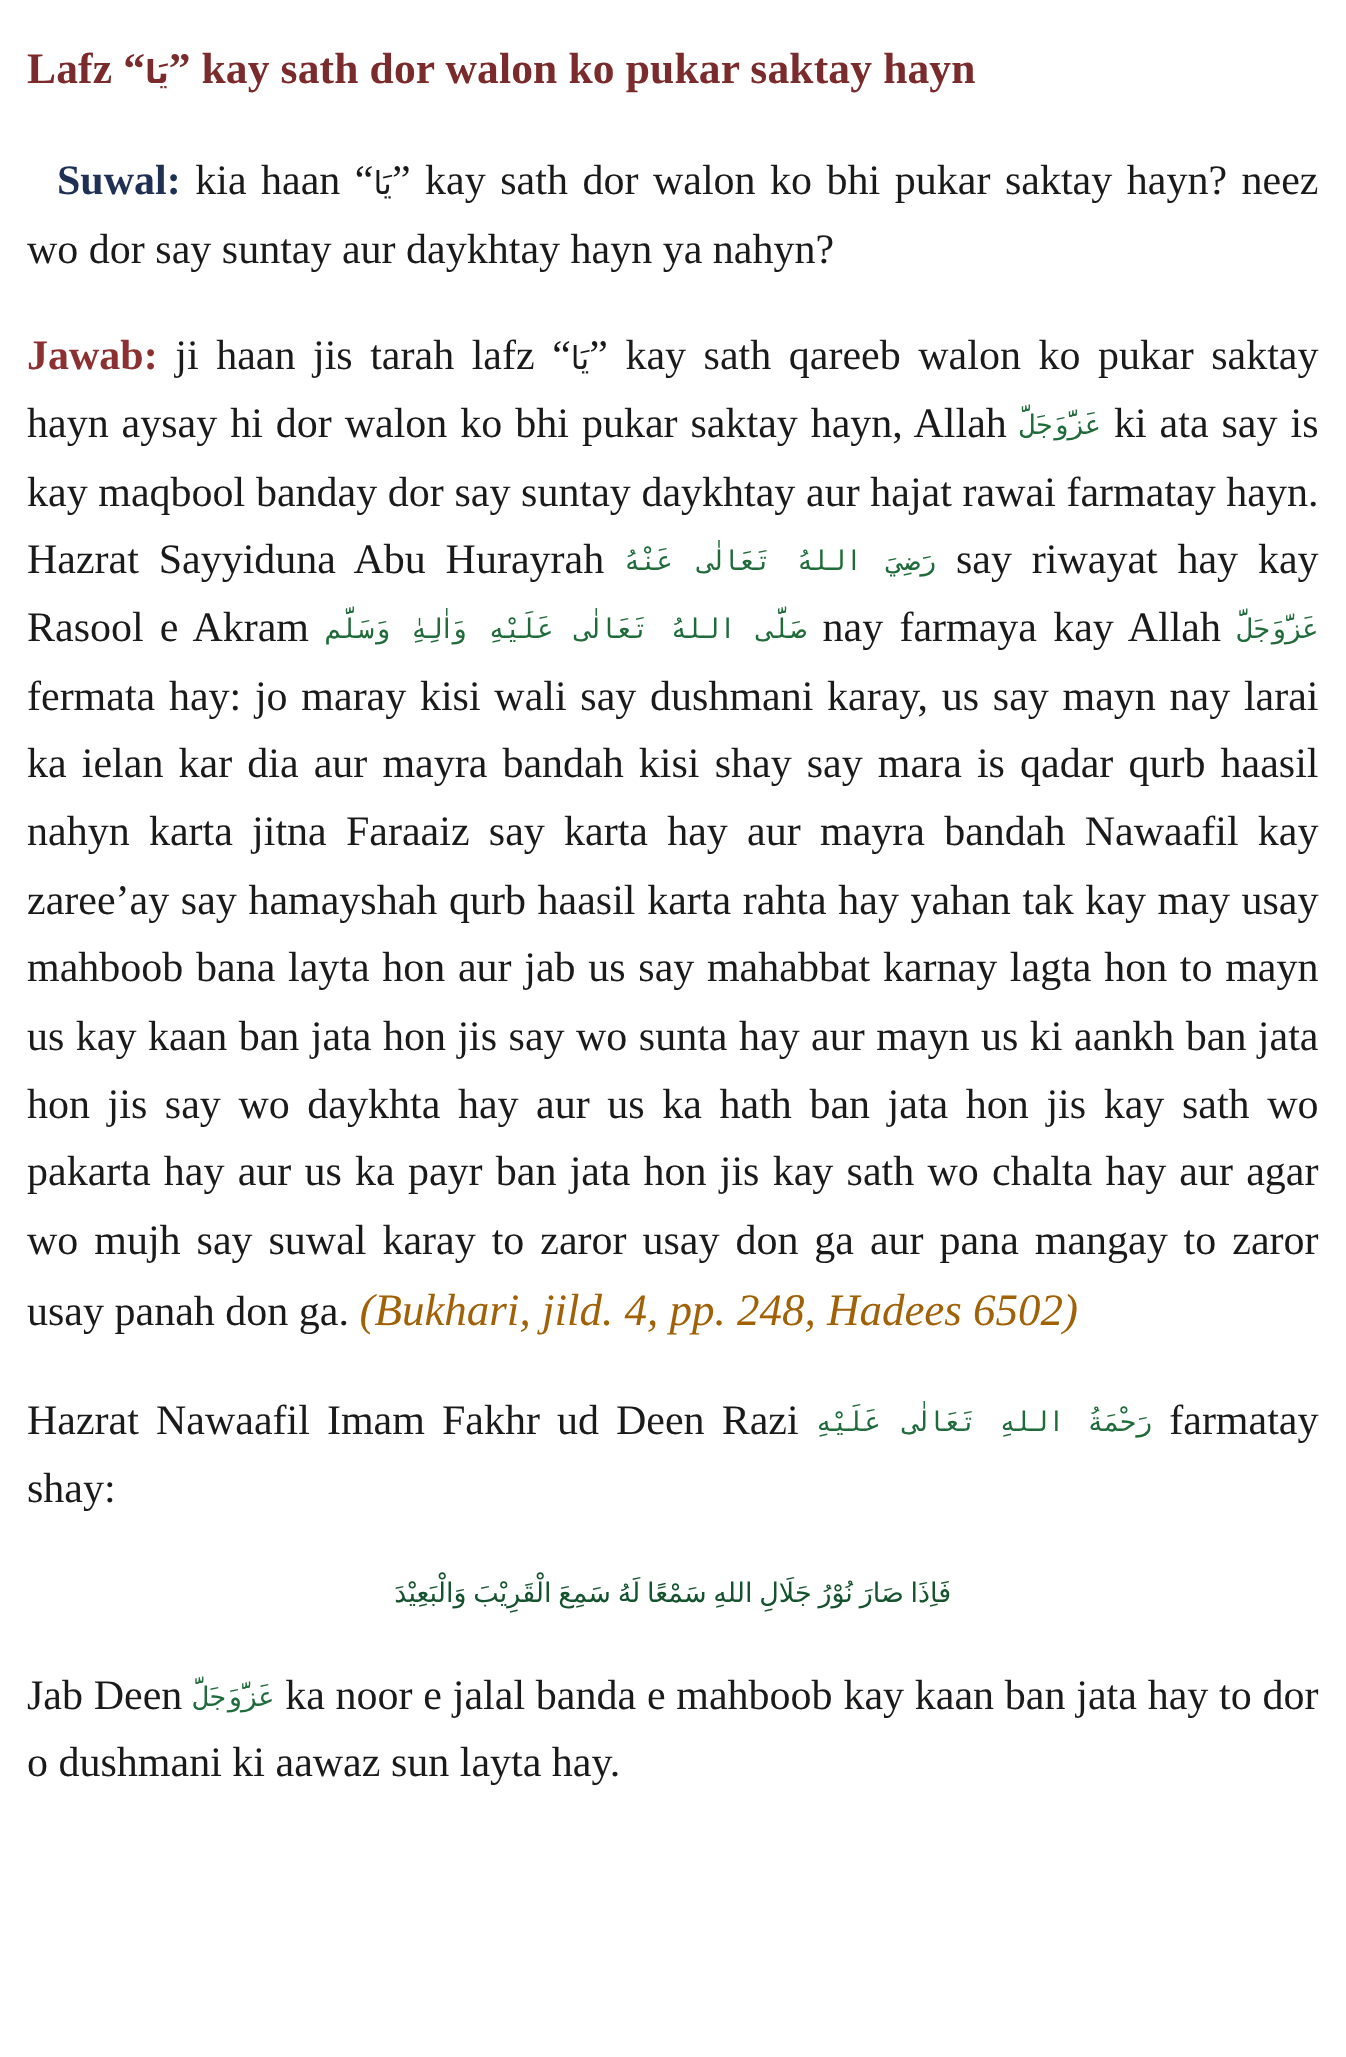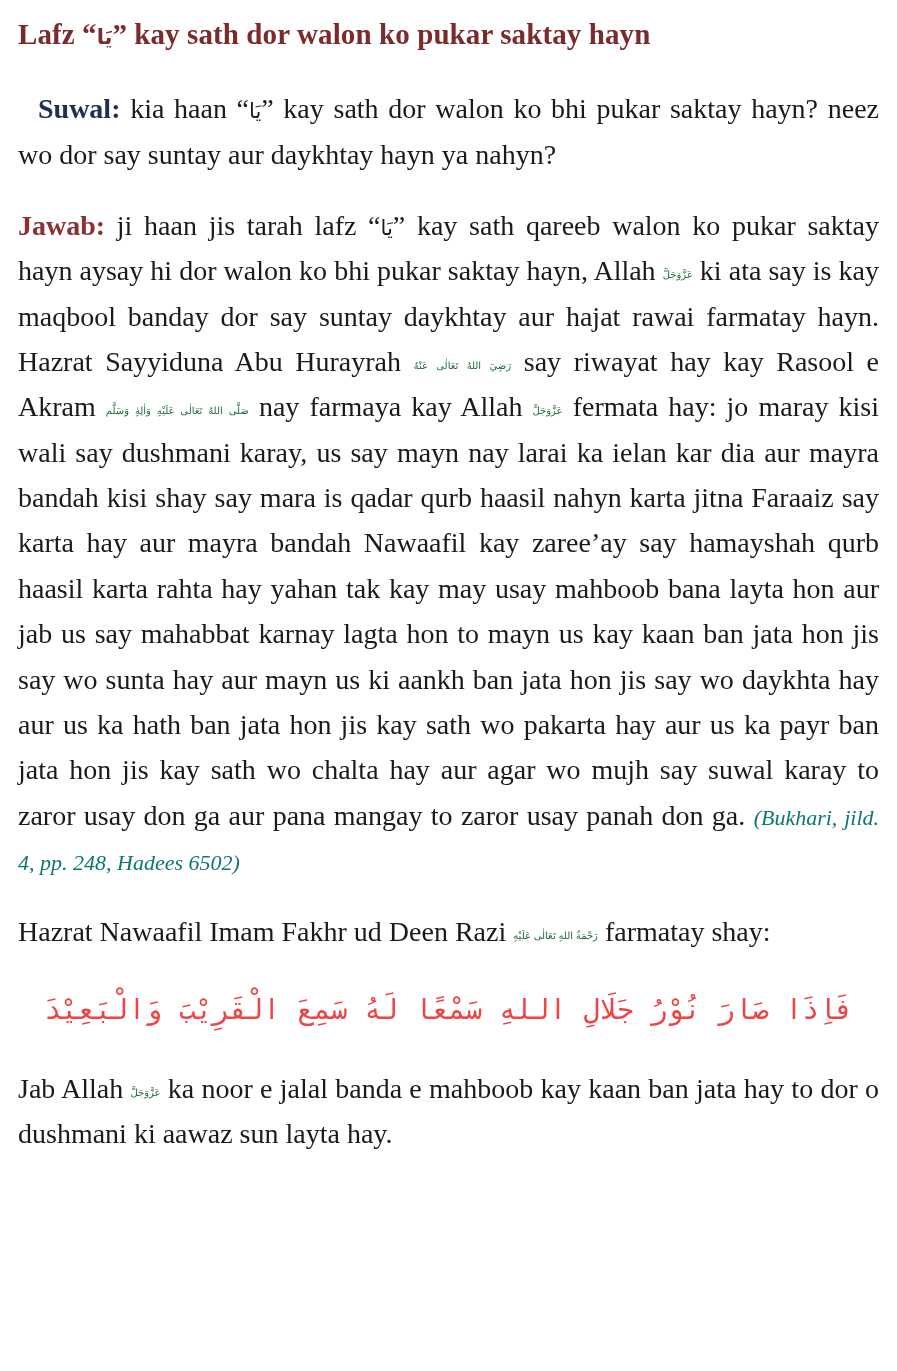--- a/index.html
+++ b/index.html
@@ -11,21 +11,21 @@
     width: 897px;
     height: 1371px;
     font-family: "Liberation Serif", "DejaVu Serif", serif;
     color: #1a1a1a;
     overflow: hidden;
   }
   .page {
     box-sizing: border-box;
     width: 897px;
     height: 1371px;
-    padding: 16px 18px 0 18px;
+    padding: 28px 18px 0 18px;
     position: relative;
   }
   .doc-title {
     font-size: 29px;
     font-weight: bold;
     color: #7B2B2B;
     line-height: 1.25;
     margin: 0 0 34px 0;
     letter-spacing: 0.1px;
   }
@@ -51,41 +51,41 @@
     margin-top: 47px;
   }
   .ar-inline {
     font-family: "DejaVu Sans", "Liberation Sans", sans-serif;
     font-size: 21px;
     direction: rtl;
     unicode-bidi: isolate;
     white-space: nowrap;
   }
   .honorific {
-    font-family: Liberation Sans, sans-serif;
+    font-family: Liberation Mono, monospace;
     color: #1F6B3A;
-    font-size: 10px;
+    font-size: 18px;
     direction: rtl;
     unicode-bidi: isolate;
     white-space: nowrap;
     vertical-align: 2px;
     letter-spacing: -0.2px;
   }
   .citation {
-    color: #0f766e;
+    color: #a16207;
     font-style: italic;
-    font-size: 22px;
+    font-size: 30px;
   }
   .ar-quote {
-    font-family: Liberation Mono, monospace;
-    color: #ef4444;
+    font-family: Liberation Serif, serif;
+    color: #14532d;
     direction: rtl;
     unicode-bidi: isolate;
     text-align: center;
-    font-size: 28px;
+    font-size: 18px;
     line-height: 1.9;
     margin: 30px 0 28px 0;
     white-space: nowrap;
     letter-spacing: -0.3px;
   }
   .ar-quote.bottom {
     margin-top: 36px;
     margin-bottom: 0;
   }
 </style>
@@ -97,16 +97,16 @@
   <h1 class="doc-title"><span>Lafz “</span><span class="ar-inline">يَا</span><span>” kay sath dor walon ko pukar saktay hayn</span></h1>
 
   <p class="para"><span class="label-suwal">Suwal:</span><span> kia haan “</span><span class="ar-inline">يَا</span><span>” kay sath dor walon ko bhi pukar saktay hayn? neez wo dor say suntay aur daykhtay hayn ya nahyn?</span></p>
 
   <p class="para"><span class="label-jawab">Jawab:</span><span> ji haan jis tarah lafz “</span><span class="ar-inline">يَا</span><span>” kay sath qareeb walon ko pukar saktay hayn aysay hi dor walon ko bhi pukar saktay hayn, Allah </span><span class="honorific">عَزَّوَجَلَّ</span><span> ki ata say is kay maqbool banday dor say suntay daykhtay aur hajat rawai farmatay hayn. Hazrat Sayyiduna Abu Hurayrah </span><span class="honorific">رَضِيَ اللهُ تَعَالٰى عَنْهُ</span><span> say riwayat hay kay Rasool e Akram </span><span class="honorific">صَلَّى اللهُ تَعَالٰى عَلَيْهِ وَاٰلِهِٰ وَسَلَّم</span><span> nay farmaya kay Allah </span><span class="honorific">عَزَّوَجَلَّ</span><span> fermata hay: jo maray kisi wali say dushmani karay, us say mayn nay larai ka ielan kar dia aur mayra bandah kisi shay say mara is qadar qurb haasil nahyn karta jitna Faraaiz say karta hay aur mayra bandah Nawaafil kay zaree’ay say hamayshah qurb haasil karta rahta hay yahan tak kay may usay mahboob bana layta hon aur jab us say mahabbat karnay lagta hon to mayn us kay kaan ban jata hon jis say wo sunta hay aur mayn us ki aankh ban jata hon jis say wo daykhta hay aur us ka hath ban jata hon jis kay sath wo pakarta hay aur us ka payr ban jata hon jis kay sath wo chalta hay aur agar wo mujh say suwal karay to zaror usay don ga aur pana mangay to zaror usay panah don ga. </span><span class="citation">(Bukhari, jild. 4, pp. 248, Hadees 6502)</span></p>
 
   <p class="para"><span>Hazrat Nawaafil Imam Fakhr ud Deen Razi </span><span class="honorific">رَحْمَةُ اللهِ تَعَالٰى عَلَيْهِ</span><span> farmatay shay:</span></p>
 
   <div class="ar-quote">فَاِذَا صَارَ نُوْرُ جَلَالِ اللهِ سَمْعًا لَهُ سَمِعَ الْقَرِيْبَ وَالْبَعِيْدَ</div>
 
-  <p class="para"><span>Jab Allah </span><span class="honorific">عَزَّوَجَلَّ</span><span> ka noor e jalal banda e mahboob kay kaan ban jata hay to dor o dushmani ki aawaz sun layta hay.</span></p>
+  <p class="para"><span>Jab Deen </span><span class="honorific">عَزَّوَجَلَّ</span><span> ka noor e jalal banda e mahboob kay kaan ban jata hay to dor o dushmani ki aawaz sun layta hay.</span></p>
 
 
 </div>
 
 </body></html>

